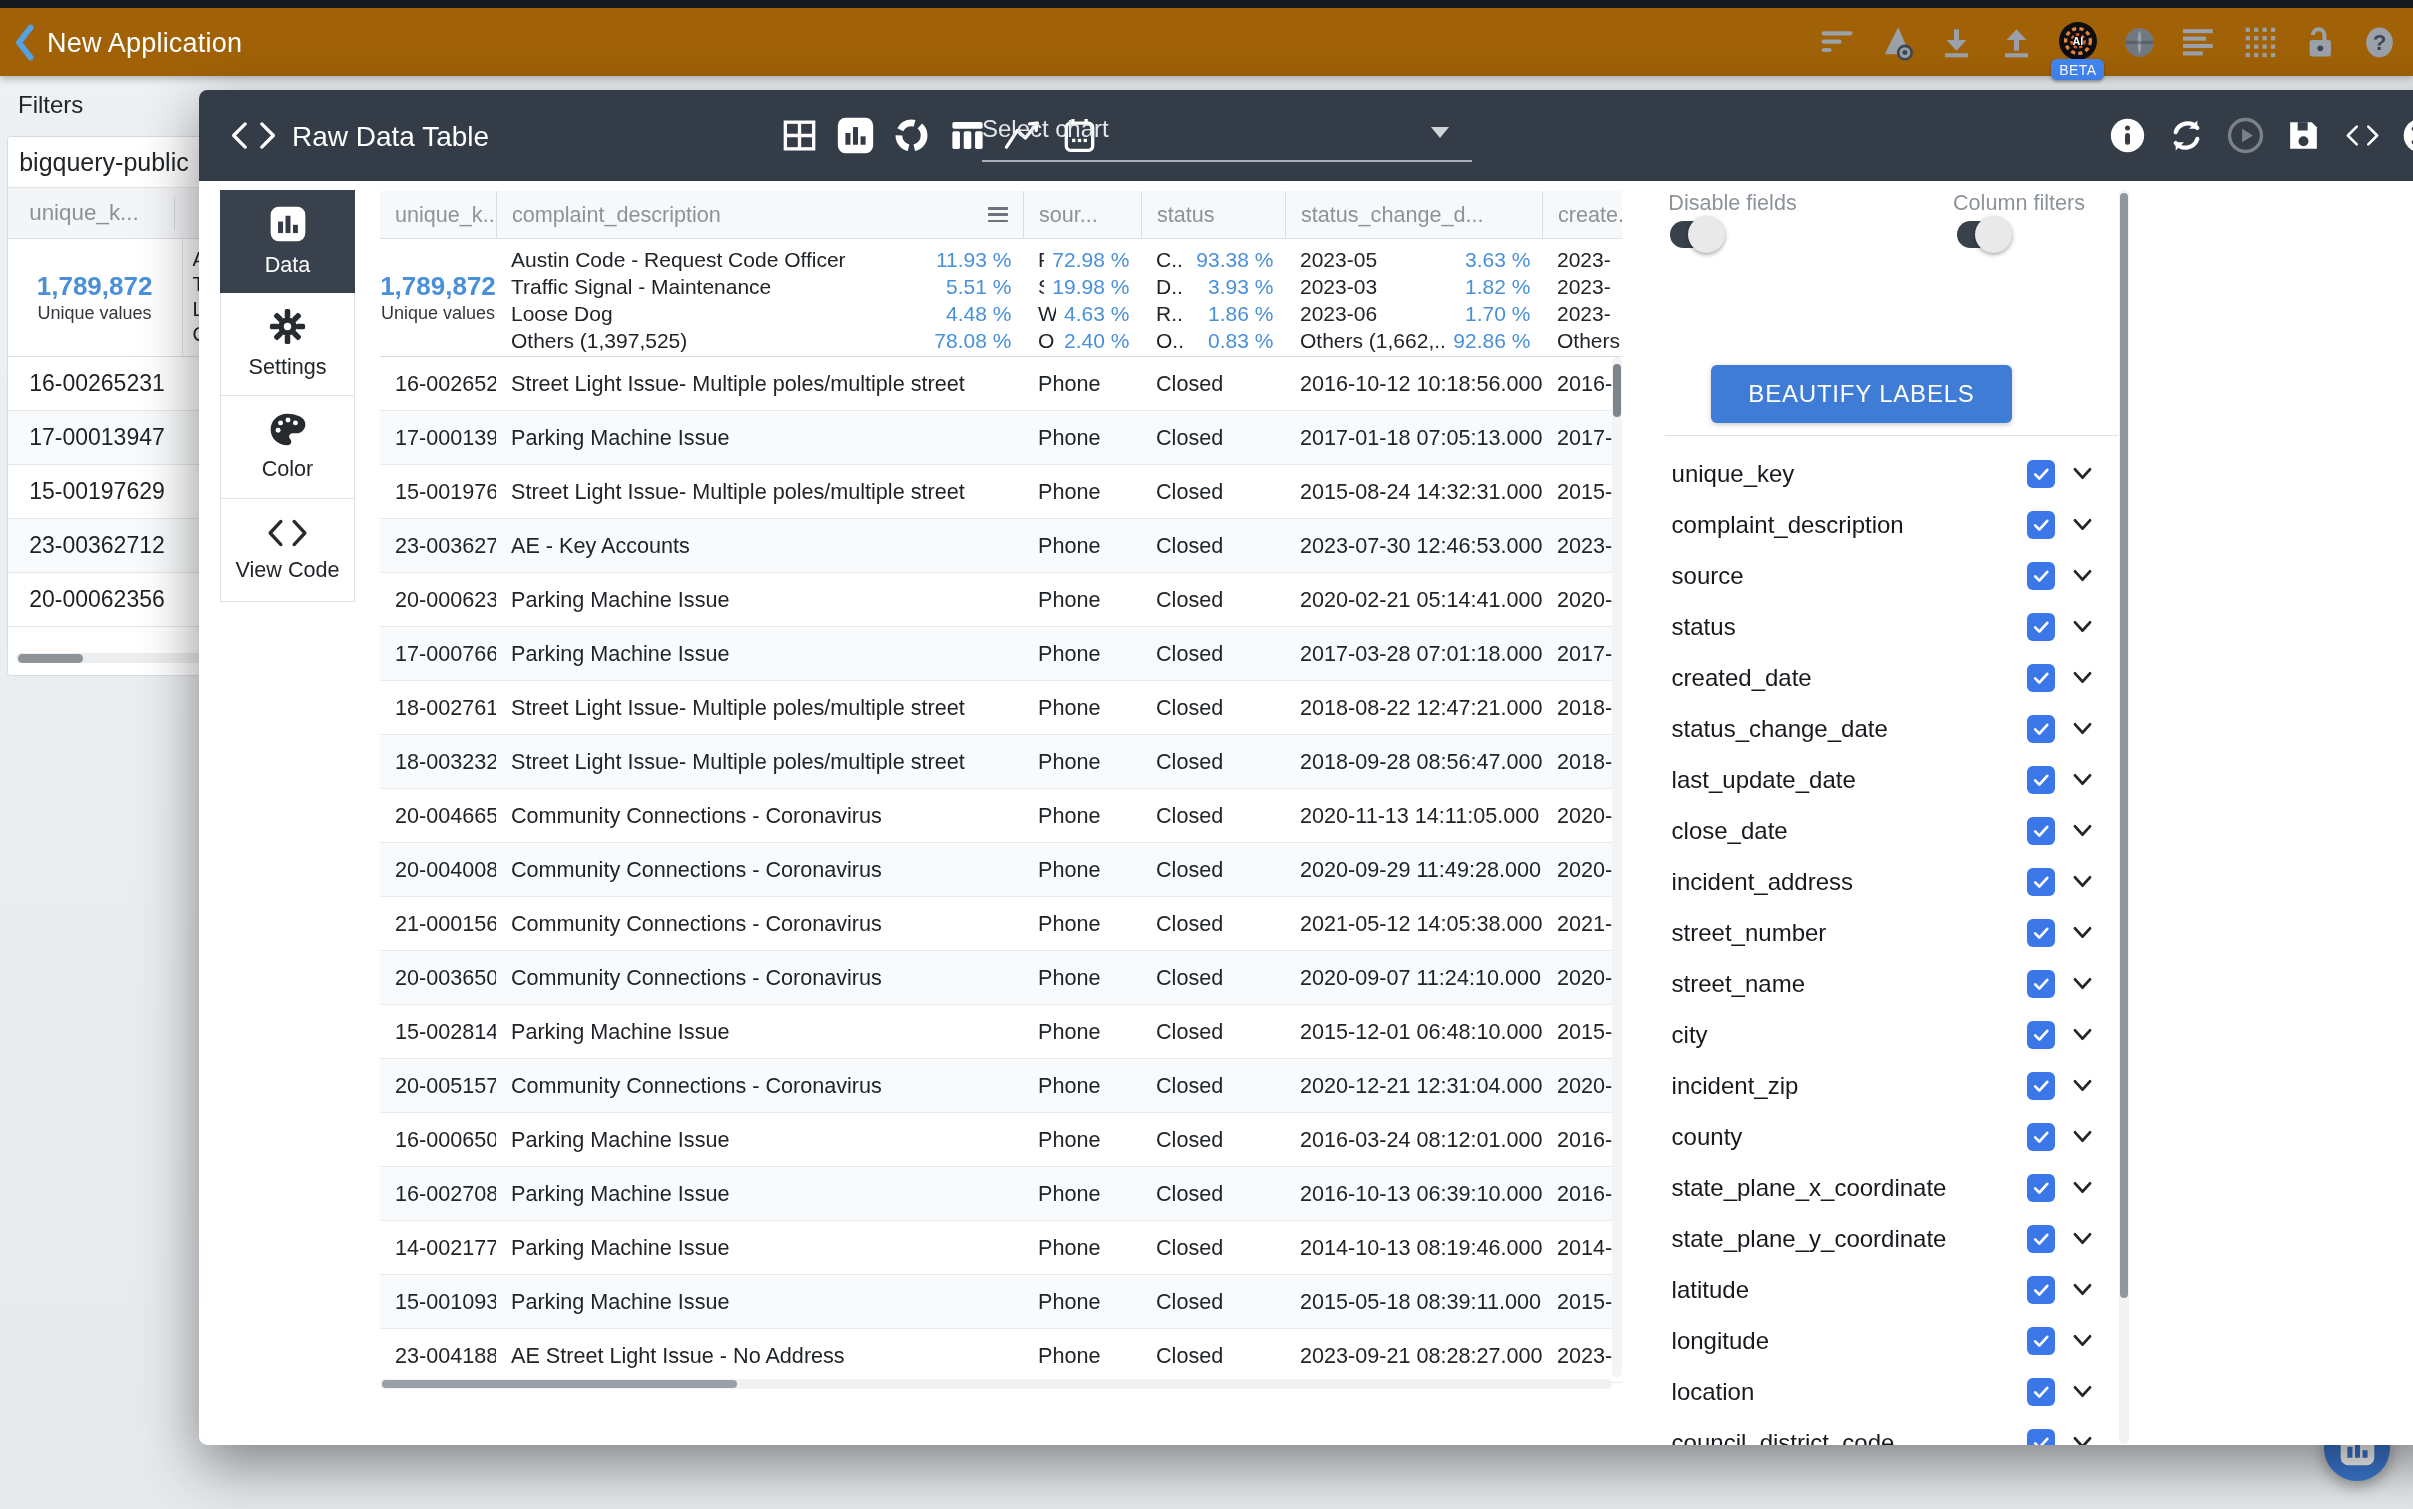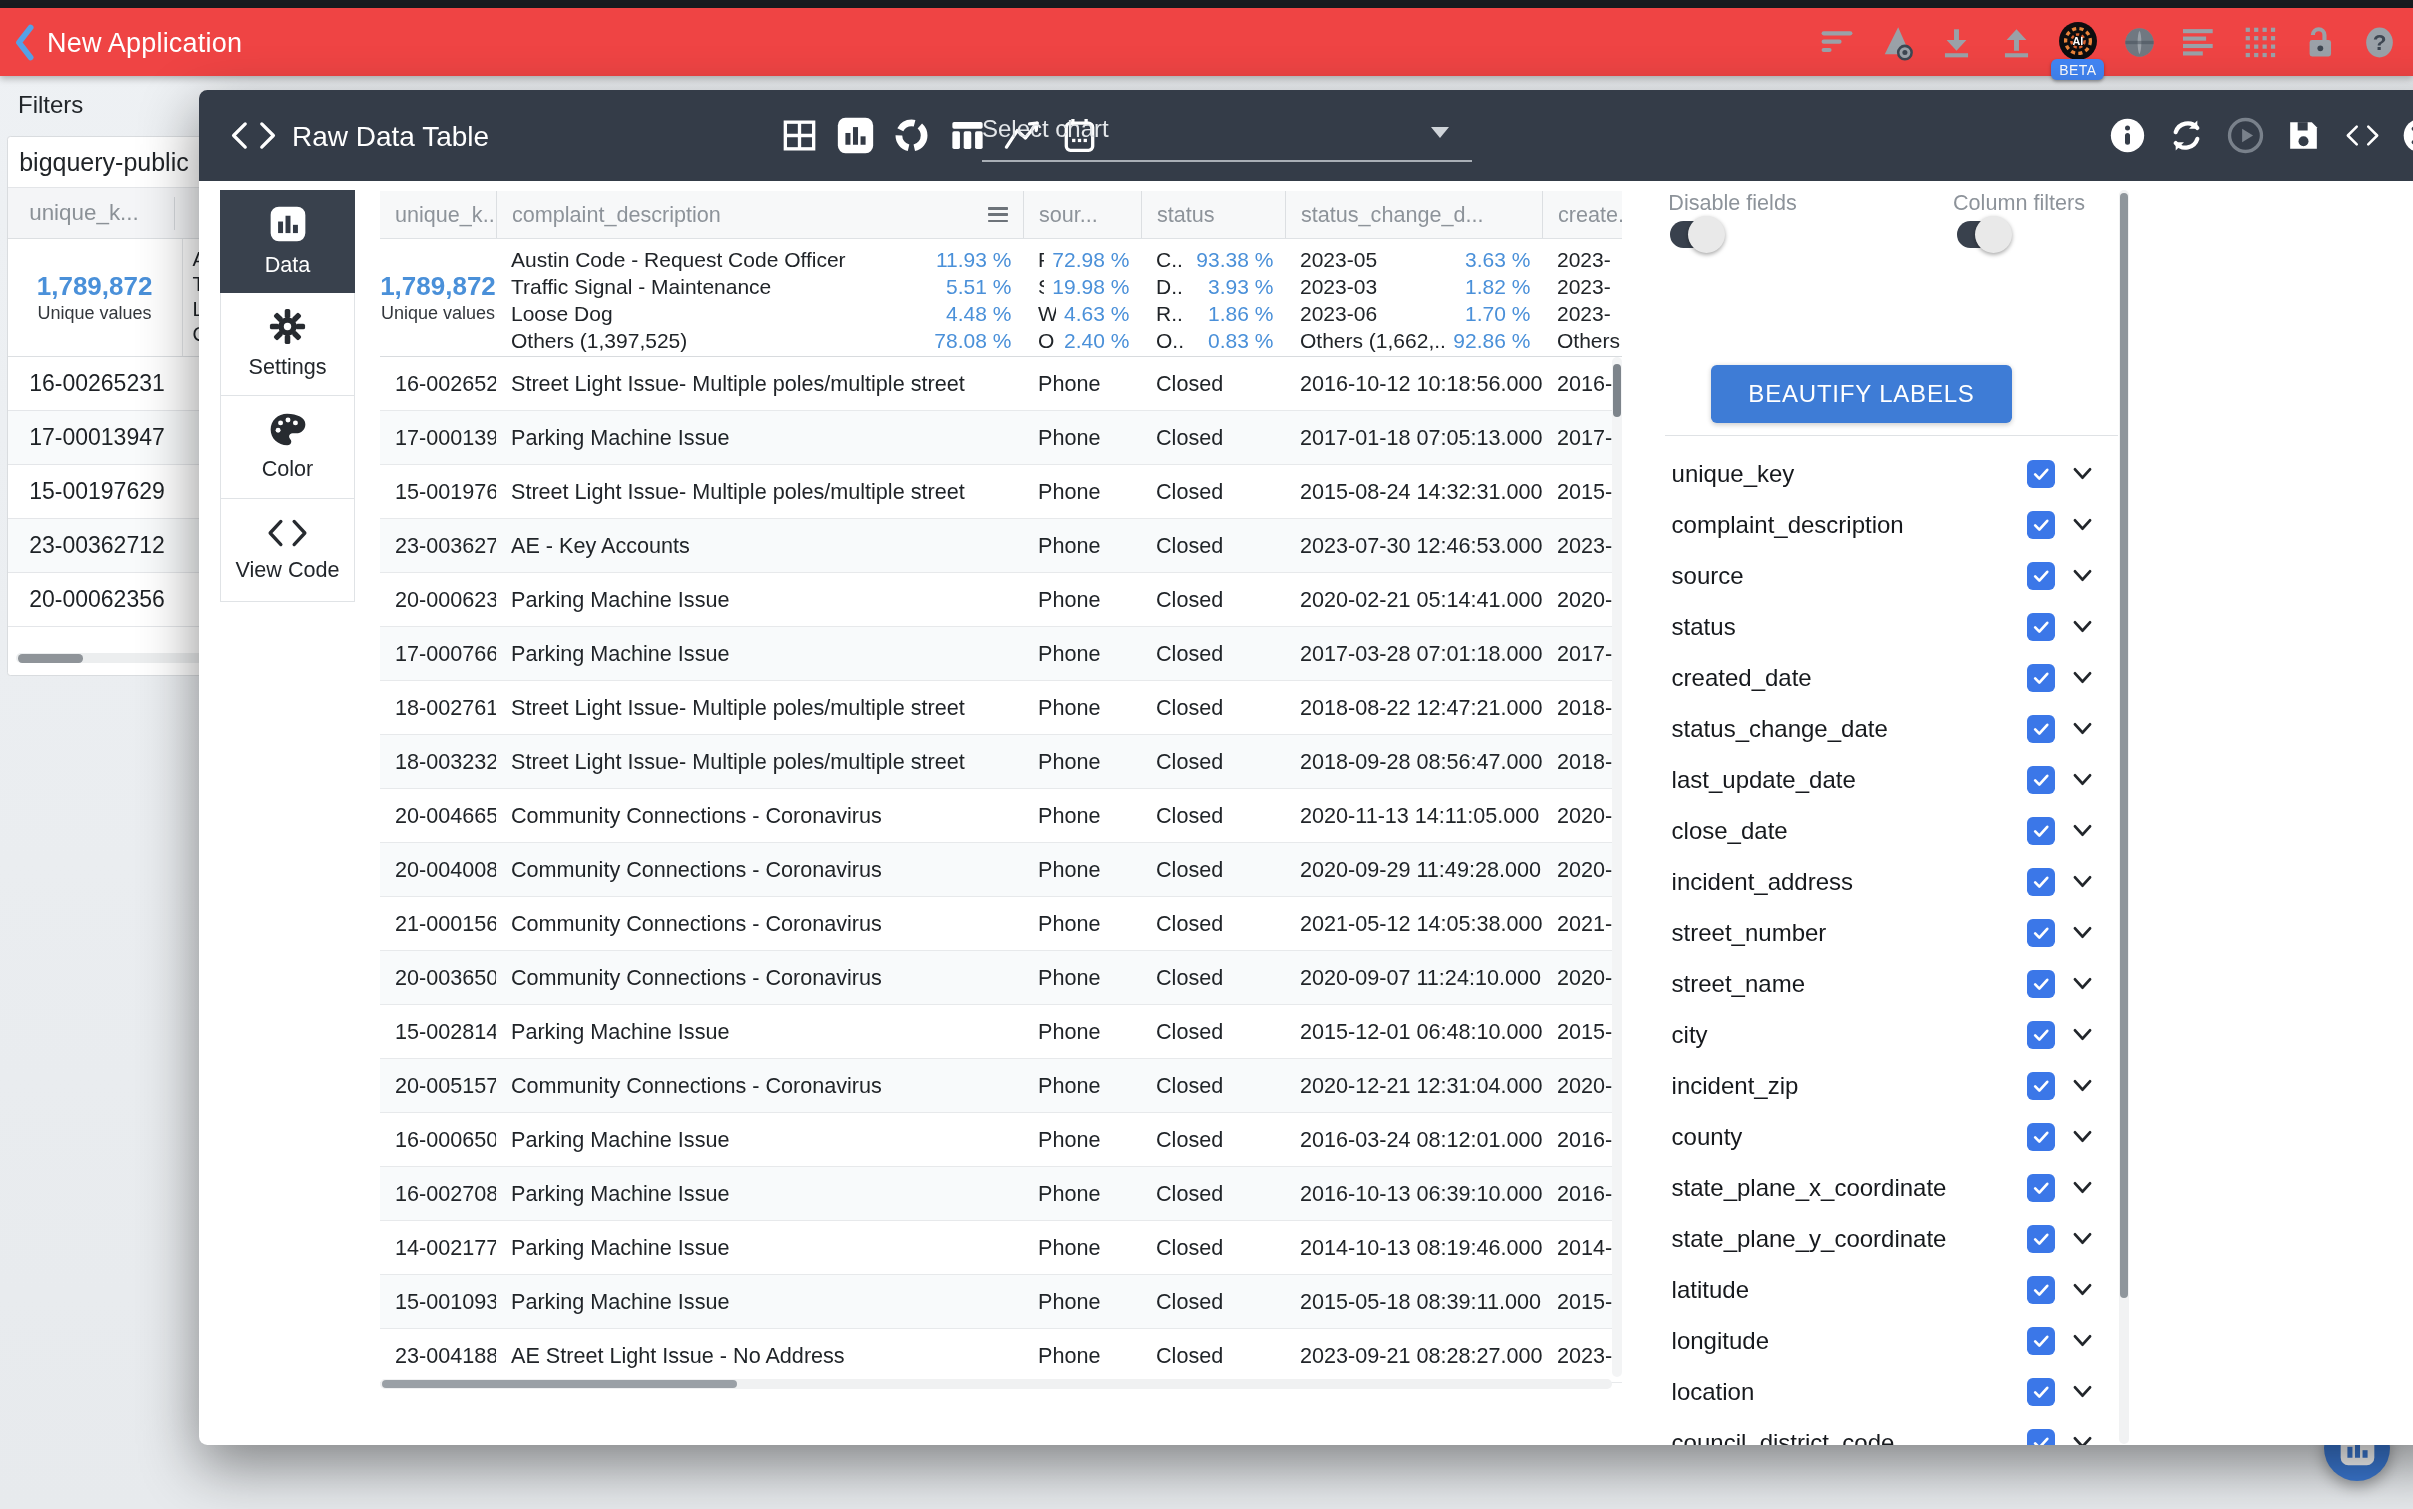--- a/index.html
+++ b/index.html
@@ -2,21 +2,21 @@
 <html style="font-size:13.3px"><head>
 <meta charset="utf-8">
 <style>
   *{box-sizing:border-box;margin:0;padding:0}
   html,body{width:2413px;height:1510px;overflow:hidden}
   body{font-family:"Liberation Sans","DejaVu Sans",sans-serif;background:linear-gradient(#eef1f4,#e7eaed);position:relative;color:#202428}
   .abs{position:absolute}
 
   
   .topstrip{left:0;top:0;width:100%;height:8.3px;background:#171b1f}
-  .topbar{left:0;top:8.3px;width:100%;height:68px;background:#ef4444;box-shadow:0 2.5px 6.6px rgba(0,0,0,.25)}
+  .topbar{left:0;top:8.3px;width:100%;height:68px;background:#a16207;box-shadow:0 2.5px 6.6px rgba(0,0,0,.25)}
   .back-btn{left:8.3px;top:11.6px;width:33px;height:45px;display:flex;align-items:center;justify-content:center;cursor:pointer}
   .app-title{left:47px;top:20px;font-size:27px;color:#fff;letter-spacing:0.2px}
   .tb-icons{right:15px;top:0;height:68px;display:flex;align-items:center;gap:23px}
   .tb-ic{width:37px;height:37px;display:flex;align-items:center;justify-content:center;position:relative}
   .ai-wrap{position:relative;width:40px;height:37px}
   .ai-circle{position:absolute;left:0.8px;top:-1.7px;width:38px;height:38px;border-radius:50%;background:#0d0d0f;display:flex;align-items:center;justify-content:center}
   .ai-label{color:#fff;font-size:10.8px;font-weight:bold;position:absolute;left:0;right:0;text-align:center;top:13.3px}
   .beta-badge{position:absolute;left:-6.6px;top:35px;width:53px;height:21.6px;background:#4286f5;border-radius:5.8px;color:#fff;font-size:14px;font-weight:normal;display:flex;align-items:center;justify-content:center;letter-spacing:0.4px;box-shadow:0 1.7px 3.3px rgba(0,0,0,.35)}
 
   

